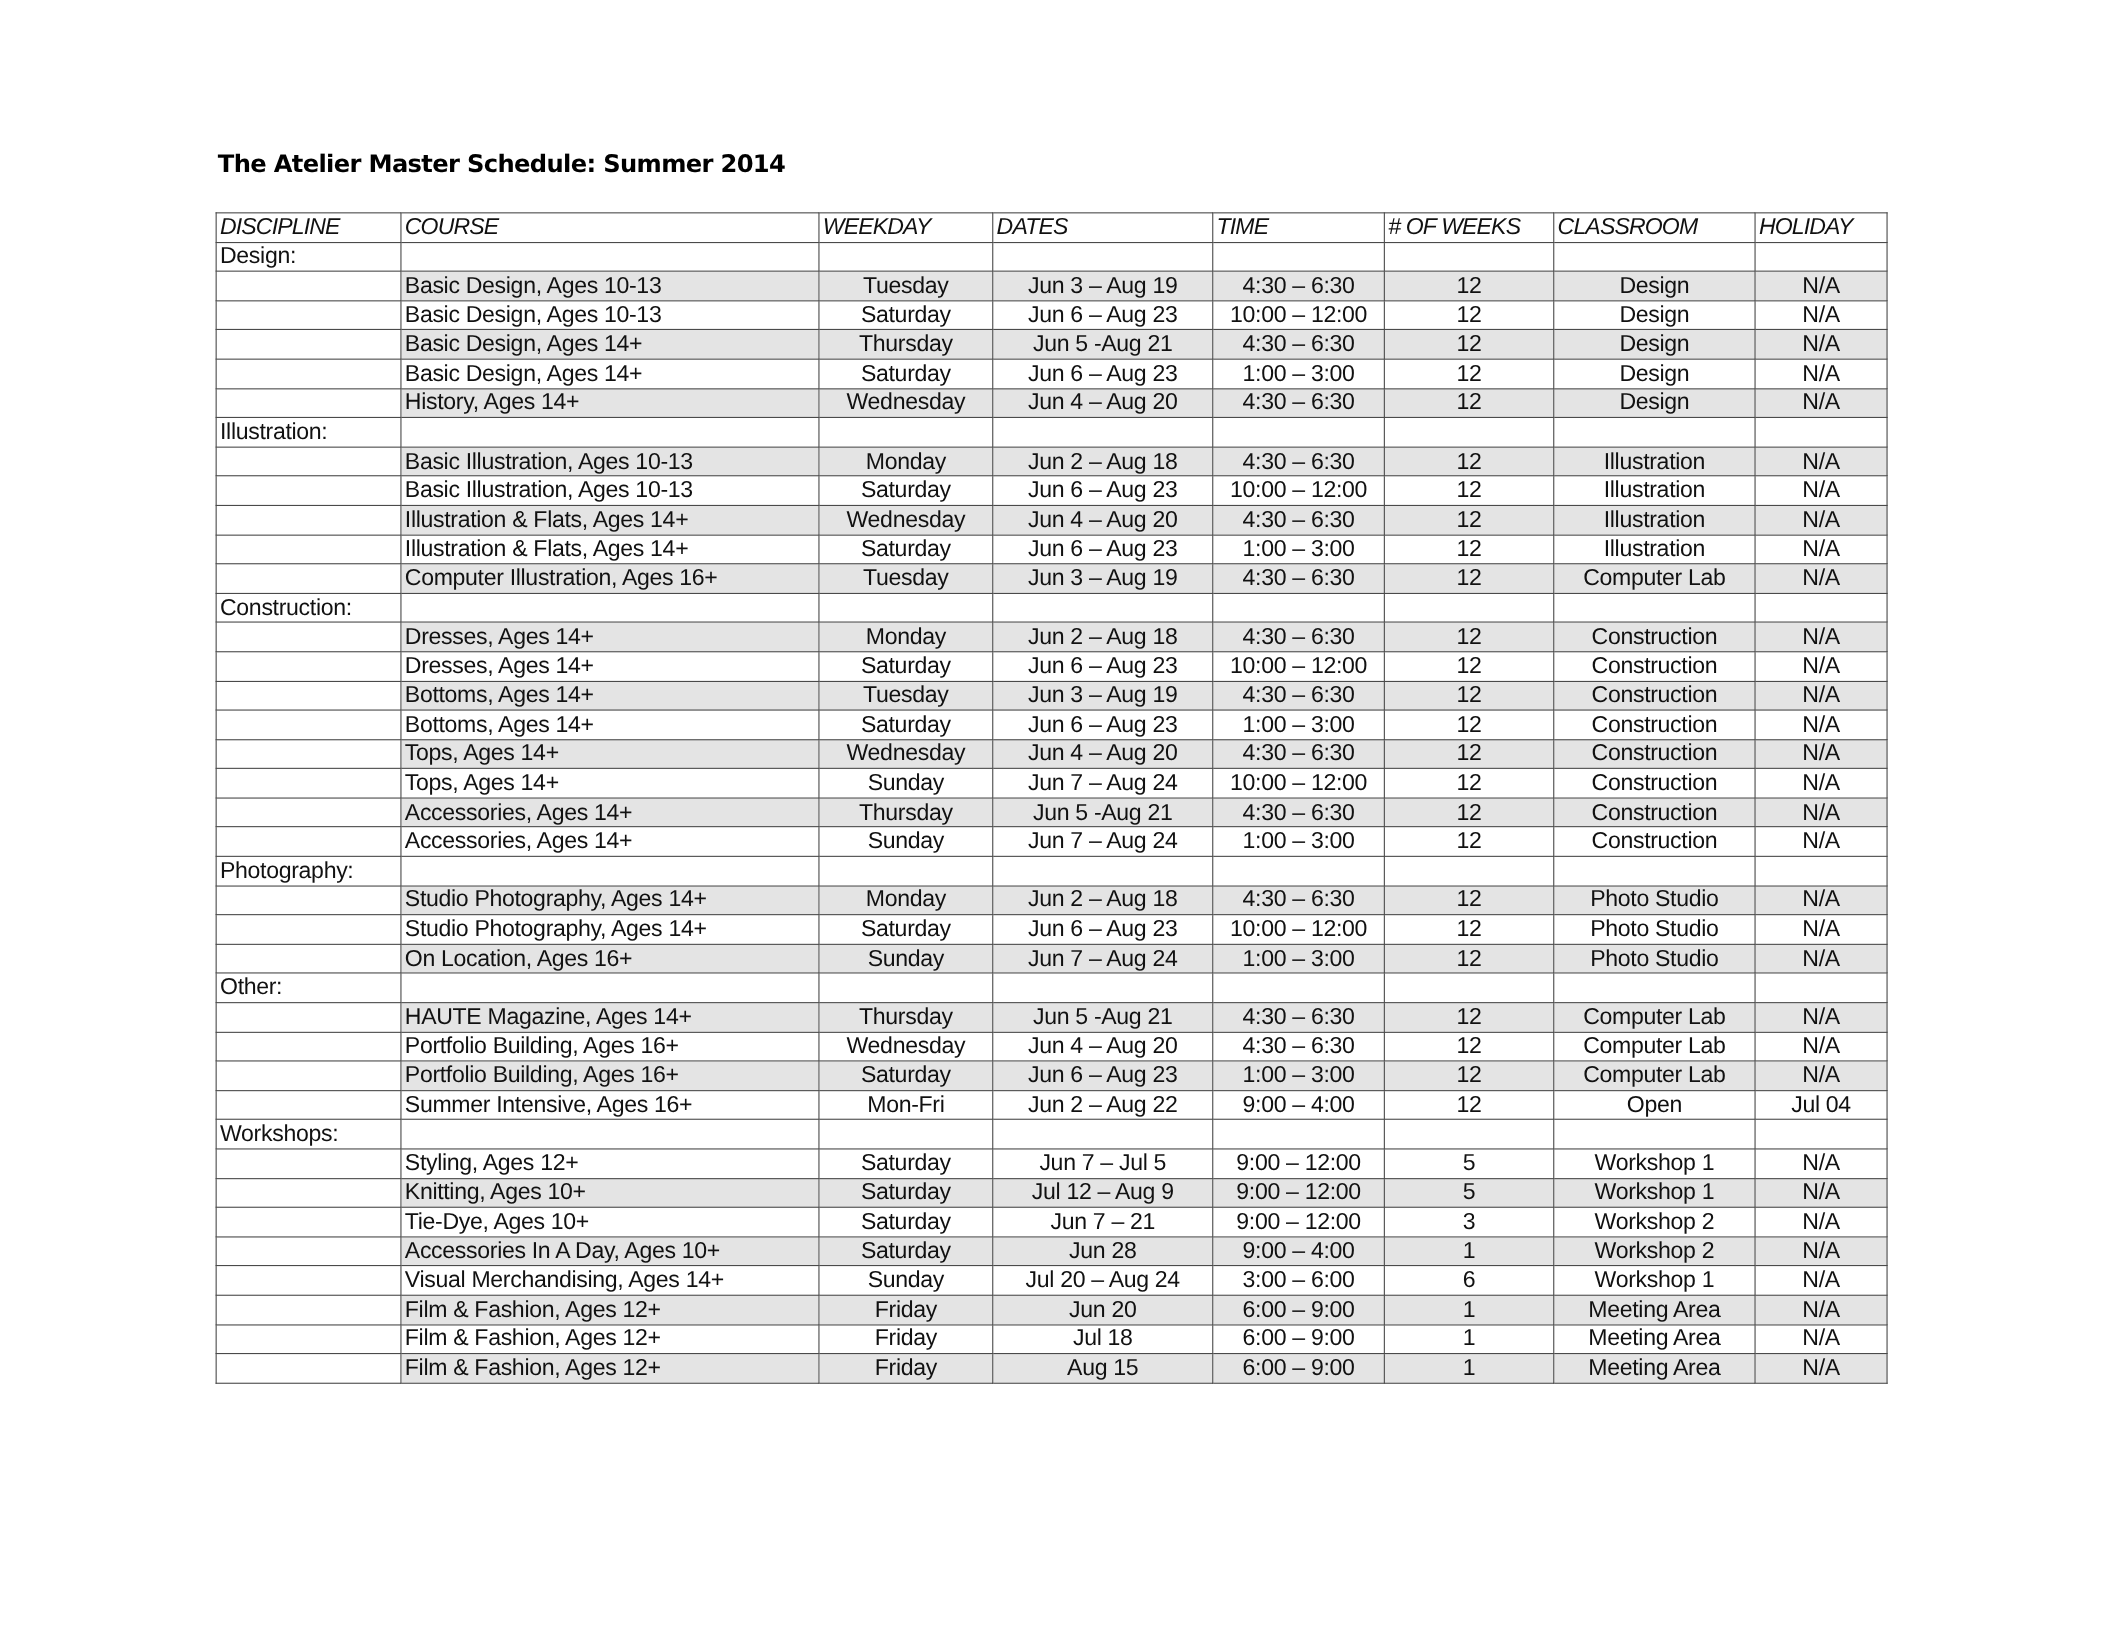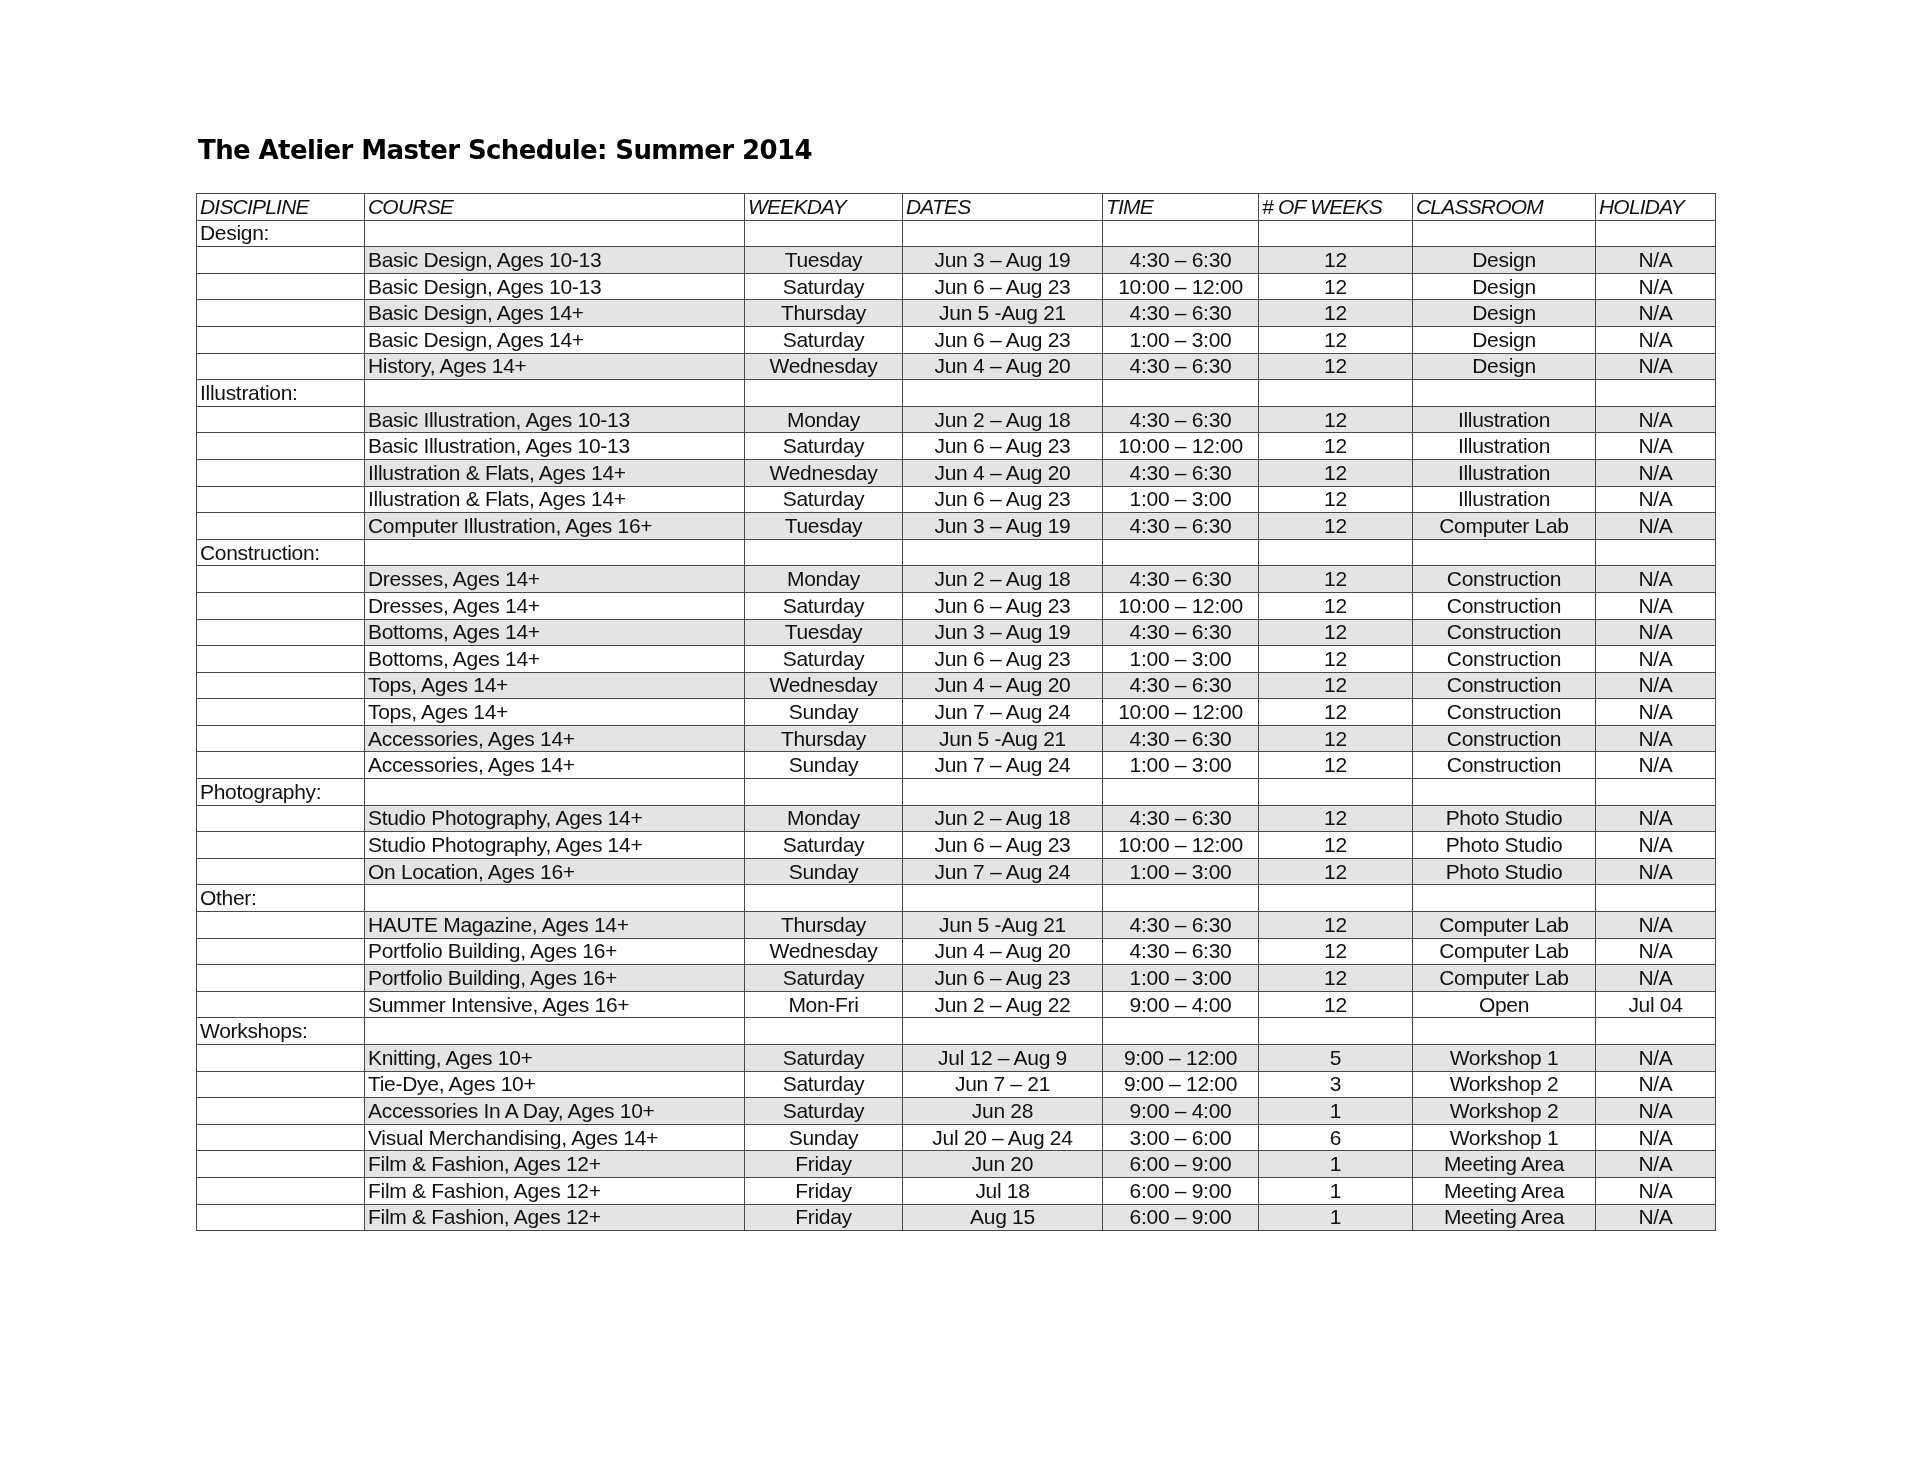--- a/index.html
+++ b/index.html
@@ -14,21 +14,21 @@
     overflow: hidden;
     font-family: "Liberation Sans", "DejaVu Sans", sans-serif;
     color: #111111;
   }
   .page-title {
     position: absolute;
     left: 198px;
     top: 136px;
     font-family: "DejaVu Sans", "Liberation Sans", sans-serif;
     font-weight: bold;
-    font-size: 26px;
+    font-size: 22px;
     letter-spacing: -0.6px;
     line-height: 28px;
     white-space: nowrap;
     color: #000;
   }
   table.schedule {
     position: absolute;
     left: 196px;
     top: 193px;
     width: 1519px;
@@ -398,20 +398,30 @@
       <tr>
         <td class="l section-label">Workshops:</td>
         <td></td>
         <td></td>
         <td></td>
         <td></td>
         <td></td>
         <td></td>
         <td></td>
       </tr>
+      <tr>
+        <td></td>
+        <td class="l s">Styling, Ages 12+</td>
+        <td class="c s">Saturday</td>
+        <td class="c s">Jun 7 – Jul 5</td>
+        <td class="c s">9:00 – 12:00</td>
+        <td class="c s">5</td>
+        <td class="c s">Workshop 1</td>
+        <td class="c s">N/A</td>
+      </tr>
       <tr class="shaded">
         <td></td>
         <td class="l s">Knitting, Ages 10+</td>
         <td class="c s">Saturday</td>
         <td class="c s">Jul 12 – Aug 9</td>
         <td class="c s">9:00 – 12:00</td>
         <td class="c s">5</td>
         <td class="c s">Workshop 1</td>
         <td class="c s">N/A</td>
       </tr>

